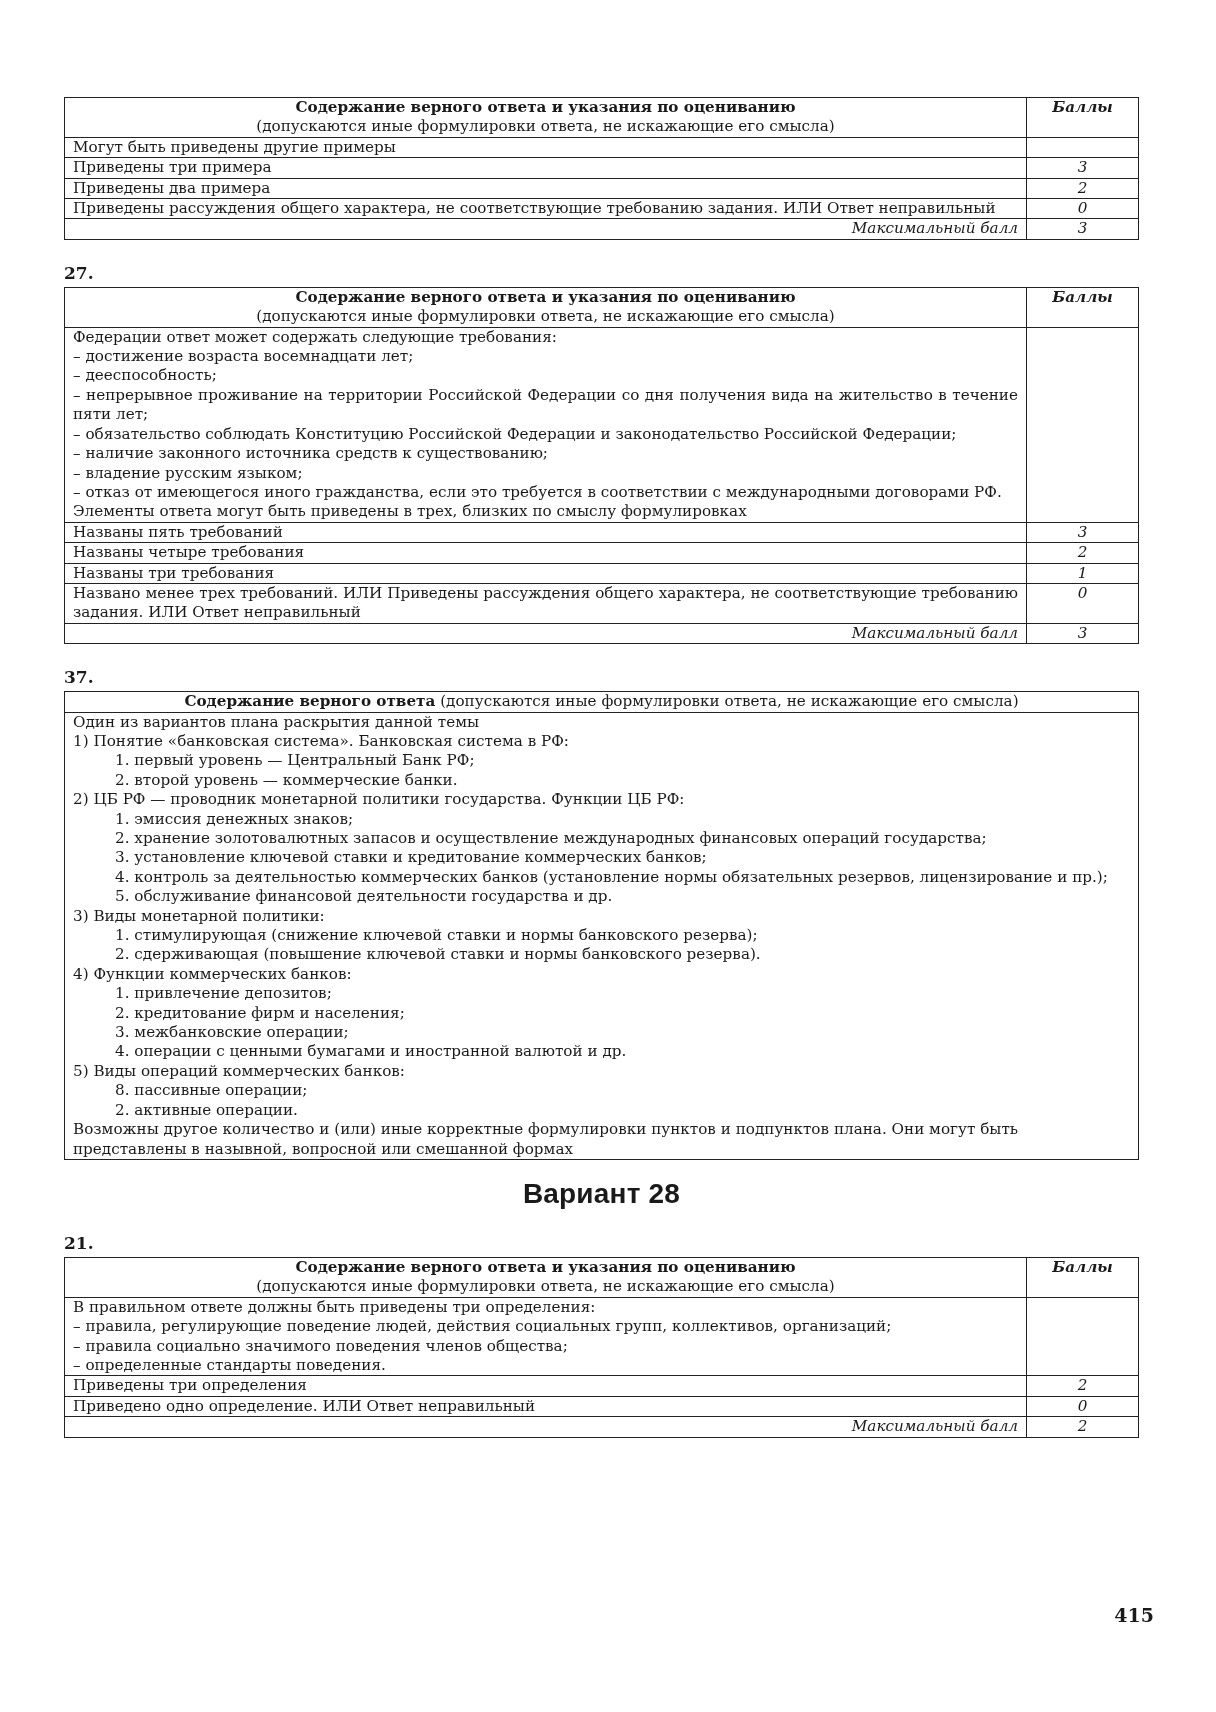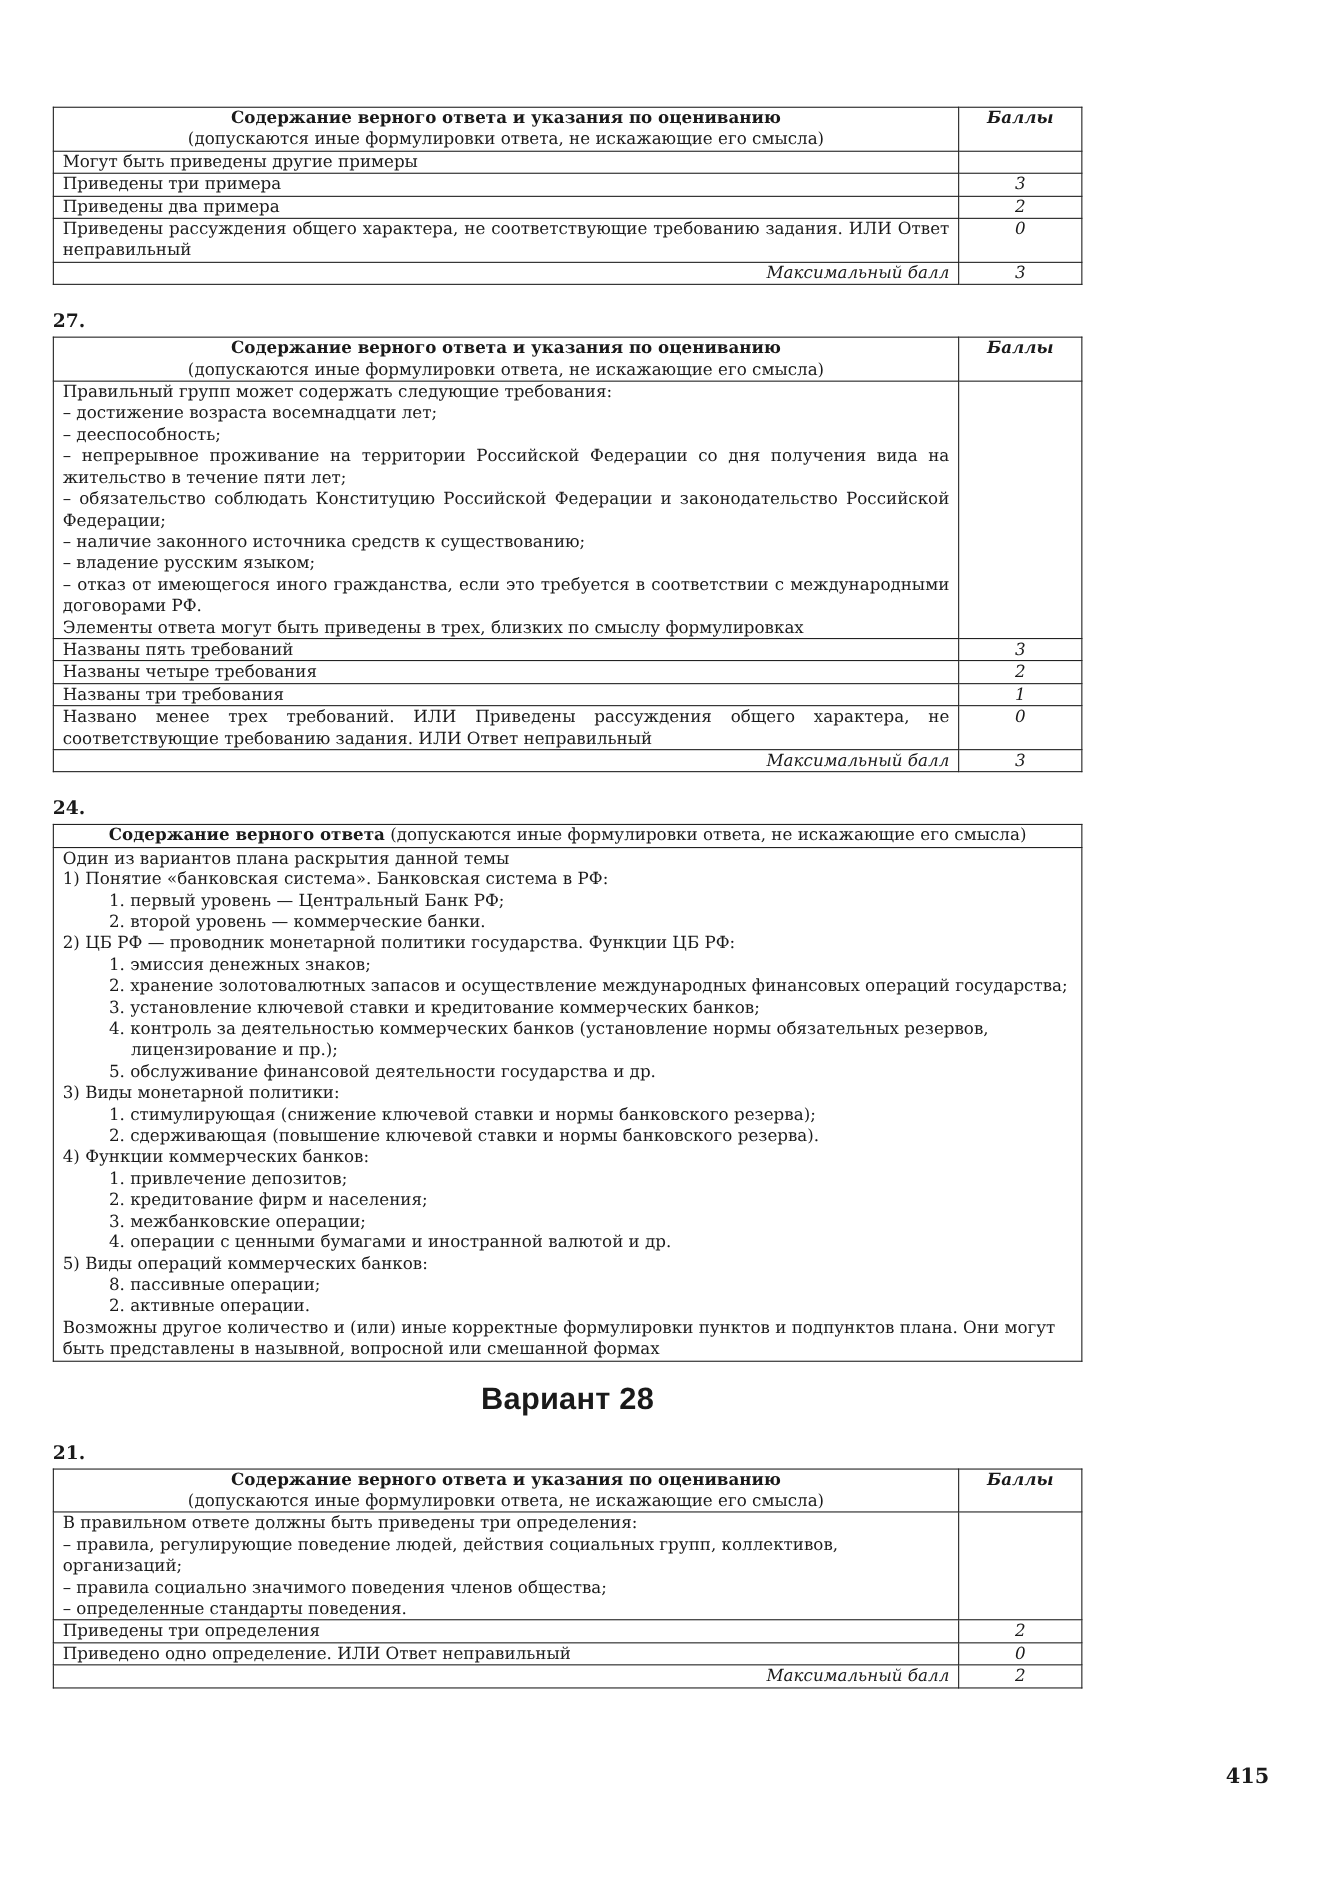--- a/index.html
+++ b/index.html
@@ -1,21 +1,21 @@
 <!DOCTYPE html>
 <html><head>
 <meta charset="utf-8">
 <style>
   html, body { margin: 0; padding: 0; background: #ffffff; }
   body {
     width: 1216px; height: 1712px; position: relative; overflow: hidden;
     font-family: "DejaVu Serif", "Liberation Serif", serif;
     color: #1a1a1a;
   }
-  .page { position: absolute; left: 48px; top: 97px; width: 936px; }
+  .page { position: absolute; left: 64px; top: 97px; width: 1075px; }
   table.grade {
     width: 100%; border-collapse: collapse; table-layout: fixed;
     border: 1.6px solid #222;
     font-size: 15.2px; line-height: 19.4px;
   }
   table.grade td, table.grade th {
     border: 1.3px solid #222; padding: 0 8px; vertical-align: top;
   }
   table.grade th { font-weight: bold; text-align: center; }
   table.grade th .sub { font-weight: normal; }
@@ -87,21 +87,21 @@
     <tbody>
         <tr>
       <th>
         <span class="line">Содержание верного ответа и указания по оцениванию</span>
         <span class="line sub">(допускаются иные формулировки ответа, не искажающие его смысла)</span>
       </th>
       <th class="score">Баллы</th>
     </tr>
     <tr>
       <td class="just">
-        <span class="line">Правильный групп может содержать следующие требования:</span>
+        <span class="line">Федерации ответ может содержать следующие требования:</span>
         <span class="line">– достижение возраста восемнадцати лет;</span>
         <span class="line">– дееспособность;</span>
         <span class="line">– непрерывное проживание на территории Российской Федерации со дня получения вида на жительство в течение пяти лет;</span>
         <span class="line">– обязательство соблюдать Конституцию Российской Федерации и законодательство Российской Федерации;</span>
         <span class="line">– наличие законного источника средств к существованию;</span>
         <span class="line">– владение русским языком;</span>
         <span class="line">– отказ от имеющегося иного гражданства, если это требуется в соответствии с международными договорами РФ.</span>
         <span class="line">Элементы ответа могут быть приведены в трех, близких по смыслу формулировках</span>
       </td>
       <td class="score"></td>
@@ -122,21 +122,21 @@
       <td class="just">Названо менее трех требований. ИЛИ Приведены рассуждения общего характера, не соответствующие требованию задания. ИЛИ Ответ неправильный</td>
       <td class="score">0</td>
     </tr>
     <tr>
       <td class="maxlabel">Максимальный балл</td>
       <td class="maxval">3</td>
     </tr>
   </tbody>
     </table>
 
-  <div class="qnum">24.</div>
+  <div class="qnum">37.</div>
   <table class="grade">
     <tbody>
         <tr>
       <th><span>Содержание верного ответа</span><span class="sub"> (допускаются иные формулировки ответа, не искажающие его смысла)</span></th>
     </tr>
     <tr>
       <td>
         <span class="line">Один из вариантов плана раскрытия данной темы</span>
 
         <span class="line">1) Понятие «банковская система». Банковская система в РФ:</span>

